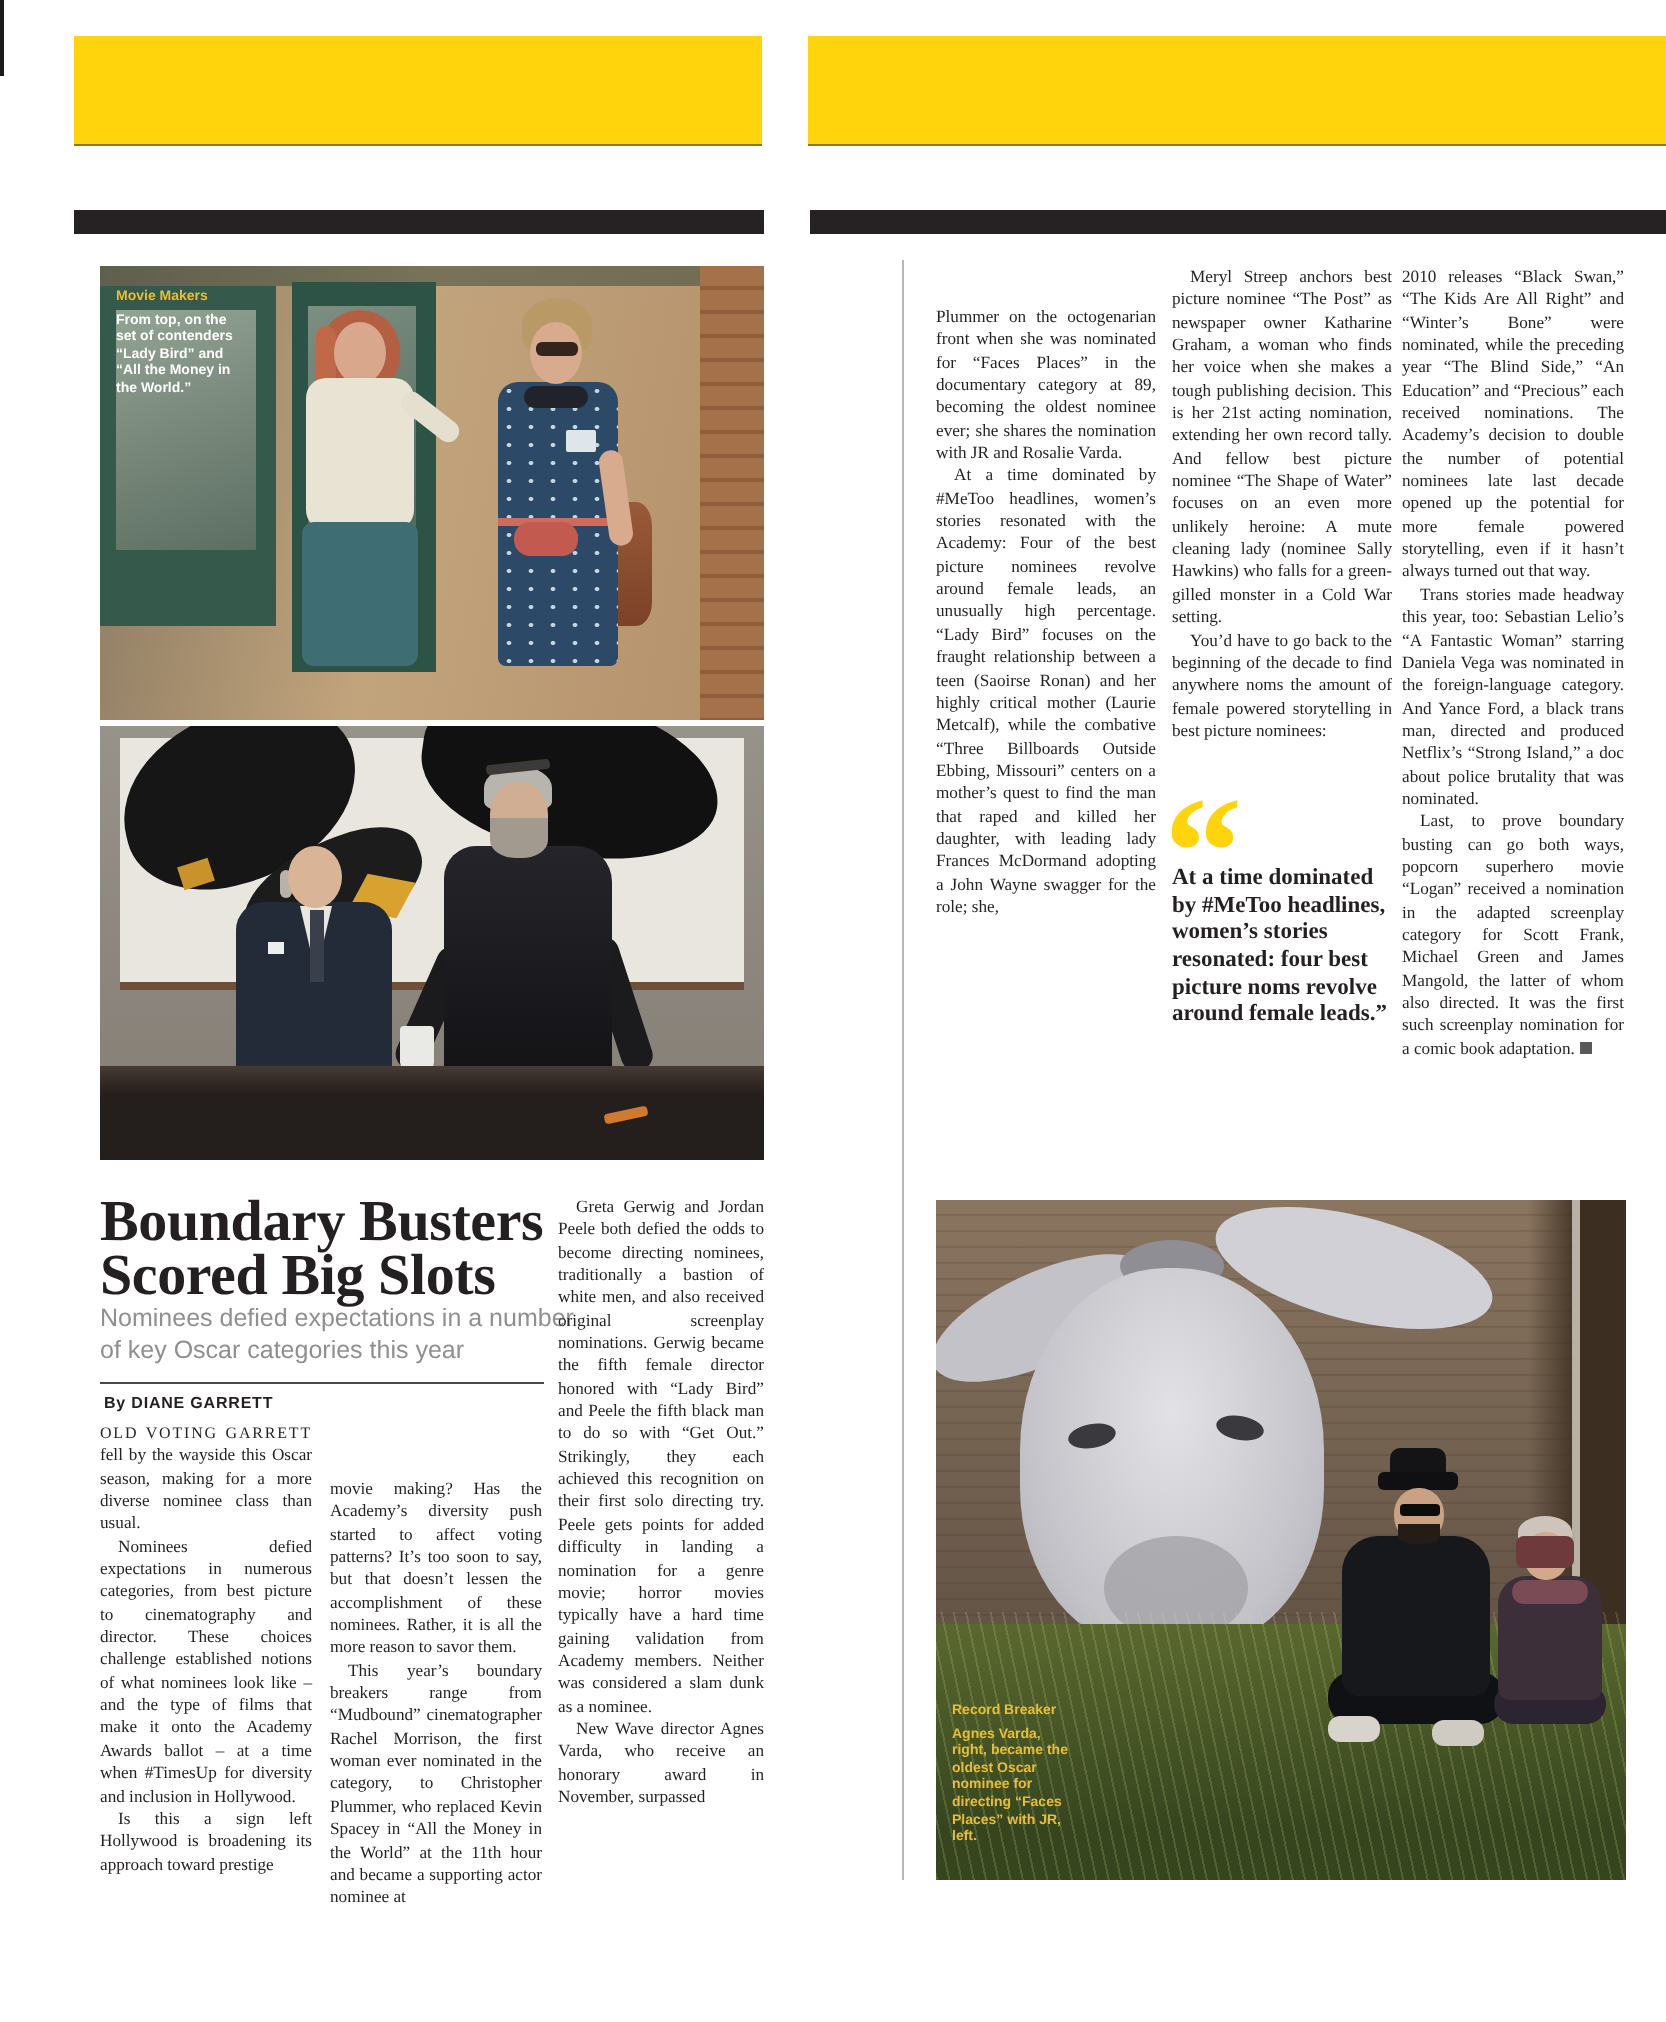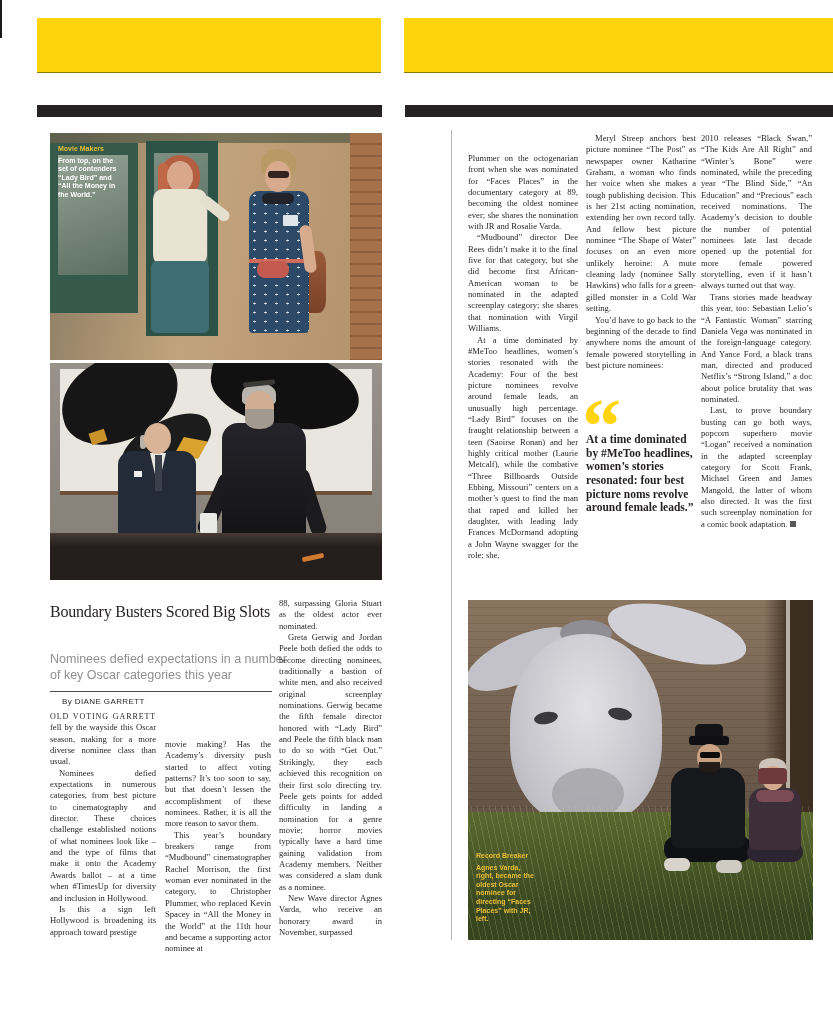--- a/index.html
+++ b/index.html
@@ -109,27 +109,27 @@
 
   
   .photo-cap{font-family:"Liberation Sans","DejaVu Sans",sans-serif;font-weight:bold;
              font-size:7px;line-height:8.6px;width:60px;}
   .cap-kicker{color:#e9be35;margin:0 0 3px 0;}
   .cap-body{margin:0;}
   .cap-white{color:#ffffff;}
   .cap-yellow{color:#e9be35;}
 
   
-  .headline{left:50px;top:598px;width:250px;font-size:16px;line-height:27px;font-weight:normal;
+  .headline{left:50px;top:598px;width:250px;font-size:29px;line-height:27px;font-weight:bold;
             letter-spacing:-0.2px;color:#241f20;}
   .subtitle{left:50px;top:652px;width:240px;font-family:"Liberation Sans","DejaVu Sans",sans-serif;
             font-size:12.5px;line-height:15.5px;color:#8f8f8f;}
   .byline-rule{left:50px;top:691px;width:222px;height:1px;background:#4a4a4a;}
-  .byline{left:50px;top:697px;width:222px;font-family:"Liberation Sans","DejaVu Sans",sans-serif;
-          font-size:8px;font-weight:normal;letter-spacing:.4px;color:#241f20;padding-left:12px;}
+  .byline{left:40px;top:697px;width:222px;font-family:"Liberation Sans","DejaVu Sans",sans-serif;
+          font-size:8px;font-weight:bold;letter-spacing:.4px;color:#241f20;padding-left:12px;}
 
   
   .col{font-size:8.6px;line-height:11.35px;text-align:justify;color:#241f20;}
   .col p{margin:0;}
   .col p.indent{text-indent:9px;}
   .lead-caps{font-size:8px;letter-spacing:.9px;}
   .c-l1{left:50px;top:711px;width:106px;height:288px;}
   .c-l2{left:165px;top:711px;width:106px;height:288px;margin-top:28px;}
   .c-l3{left:279px;top:598px;width:103px;height:345px;}
   .c-r1{left:468px;top:133px;width:110px;height:462px;margin-top:20px;}
@@ -224,30 +224,28 @@
   <div class="abs col c-l1">
     <p><span class="lead-caps">OLD VOTING GARRETT</span><span> fell by the wayside this Oscar season, making for a more diverse nominee class than usual.</span></p>
     <p class="indent">Nominees defied expectations in numerous categories, from best picture to cinematography and director. These choices challenge established notions of what nominees look like – and the type of films that make it onto the Academy Awards ballot – at a time when #TimesUp for diversity and inclusion in Hollywood.</p>
     <p class="indent">Is this a sign left Hollywood is broadening its approach toward prestige</p>
   </div>
   <div class="abs col c-l2">
     <p>movie making? Has the Academy’s diversity push started to affect voting patterns? It’s too soon to say, but that doesn’t lessen the accomplishment of these nominees. Rather, it is all the more reason to savor them.</p>
     <p class="indent">This year’s boundary breakers range from “Mudbound” cinematographer Rachel Morrison, the first woman ever nominated in the category, to Christopher Plummer, who replaced Kevin Spacey in “All the Money in the World” at the 11th hour and became a supporting actor nominee at</p>
   </div>
   <div class="abs col c-l3">
-    <p>88, surpassing Gloria Stuart as the oldest actor ever nominated.</p>
     <p class="indent">Greta Gerwig and Jordan Peele both defied the odds to become directing nominees, traditionally a bastion of white men, and also received original screenplay nominations. Gerwig became the fifth female director honored with “Lady Bird” and Peele the fifth black man to do so with “Get Out.” Strikingly, they each achieved this recognition on their first solo directing try. Peele gets points for added difficulty in landing a nomination for a genre movie; horror movies typically have a hard time gaining validation from Academy members. Neither was considered a slam dunk as a nominee.</p>
     <p class="indent">New Wave director Agnes Varda, who receive an honorary award in November, surpassed</p>
   </div>
 
   <div class="abs col-rule"></div>
 
   <div class="abs col c-r1">
     <p>Plummer on the octogenarian front when she was nominated for “Faces Places” in the documentary category at 89, becoming the oldest nominee ever; she shares the nomination with JR and Rosalie Varda.</p>
-    <p class="indent">“Mudbound” director Dee Rees didn’t make it to the final five for that category, but she did become first African-American woman to be nominated in the adapted screenplay category; she shares that nomination with Virgil Williams.</p>
     <p class="indent">At a time dominated by #MeToo headlines, women’s stories resonated with the Academy: Four of the best picture nominees revolve around female leads, an unusually high percentage. “Lady Bird” focuses on the fraught relationship between a teen (Saoirse Ronan) and her highly critical mother (Laurie Metcalf), while the combative “Three Billboards Outside Ebbing, Missouri” centers on a mother’s quest to find the man that raped and killed her daughter, with leading lady Frances McDormand adopting a John Wayne swagger for the role; she,</p>
   </div>
   <div class="abs col c-r2">
     <p class="indent">Meryl Streep anchors best picture nominee “The Post” as newspaper owner Katharine Graham, a woman who finds her voice when she makes a tough publishing decision. This is her 21st acting nomination, extending her own record tally. And fellow best picture nominee “The Shape of Water” focuses on an even more unlikely heroine: A mute cleaning lady (nominee Sally Hawkins) who falls for a green-gilled monster in a Cold War setting.</p>
     <p class="indent">You’d have to go back to the beginning of the decade to find anywhere noms the amount of female powered storytelling in best picture nominees:</p>
     <div class="pullquote">
       <span class="pq-mark">“</span>
       <div class="pq-text">At a time dominated by #MeToo headlines, women’s stories resonated: four best picture noms revolve around female leads.”</div>
     </div>
   </div>

